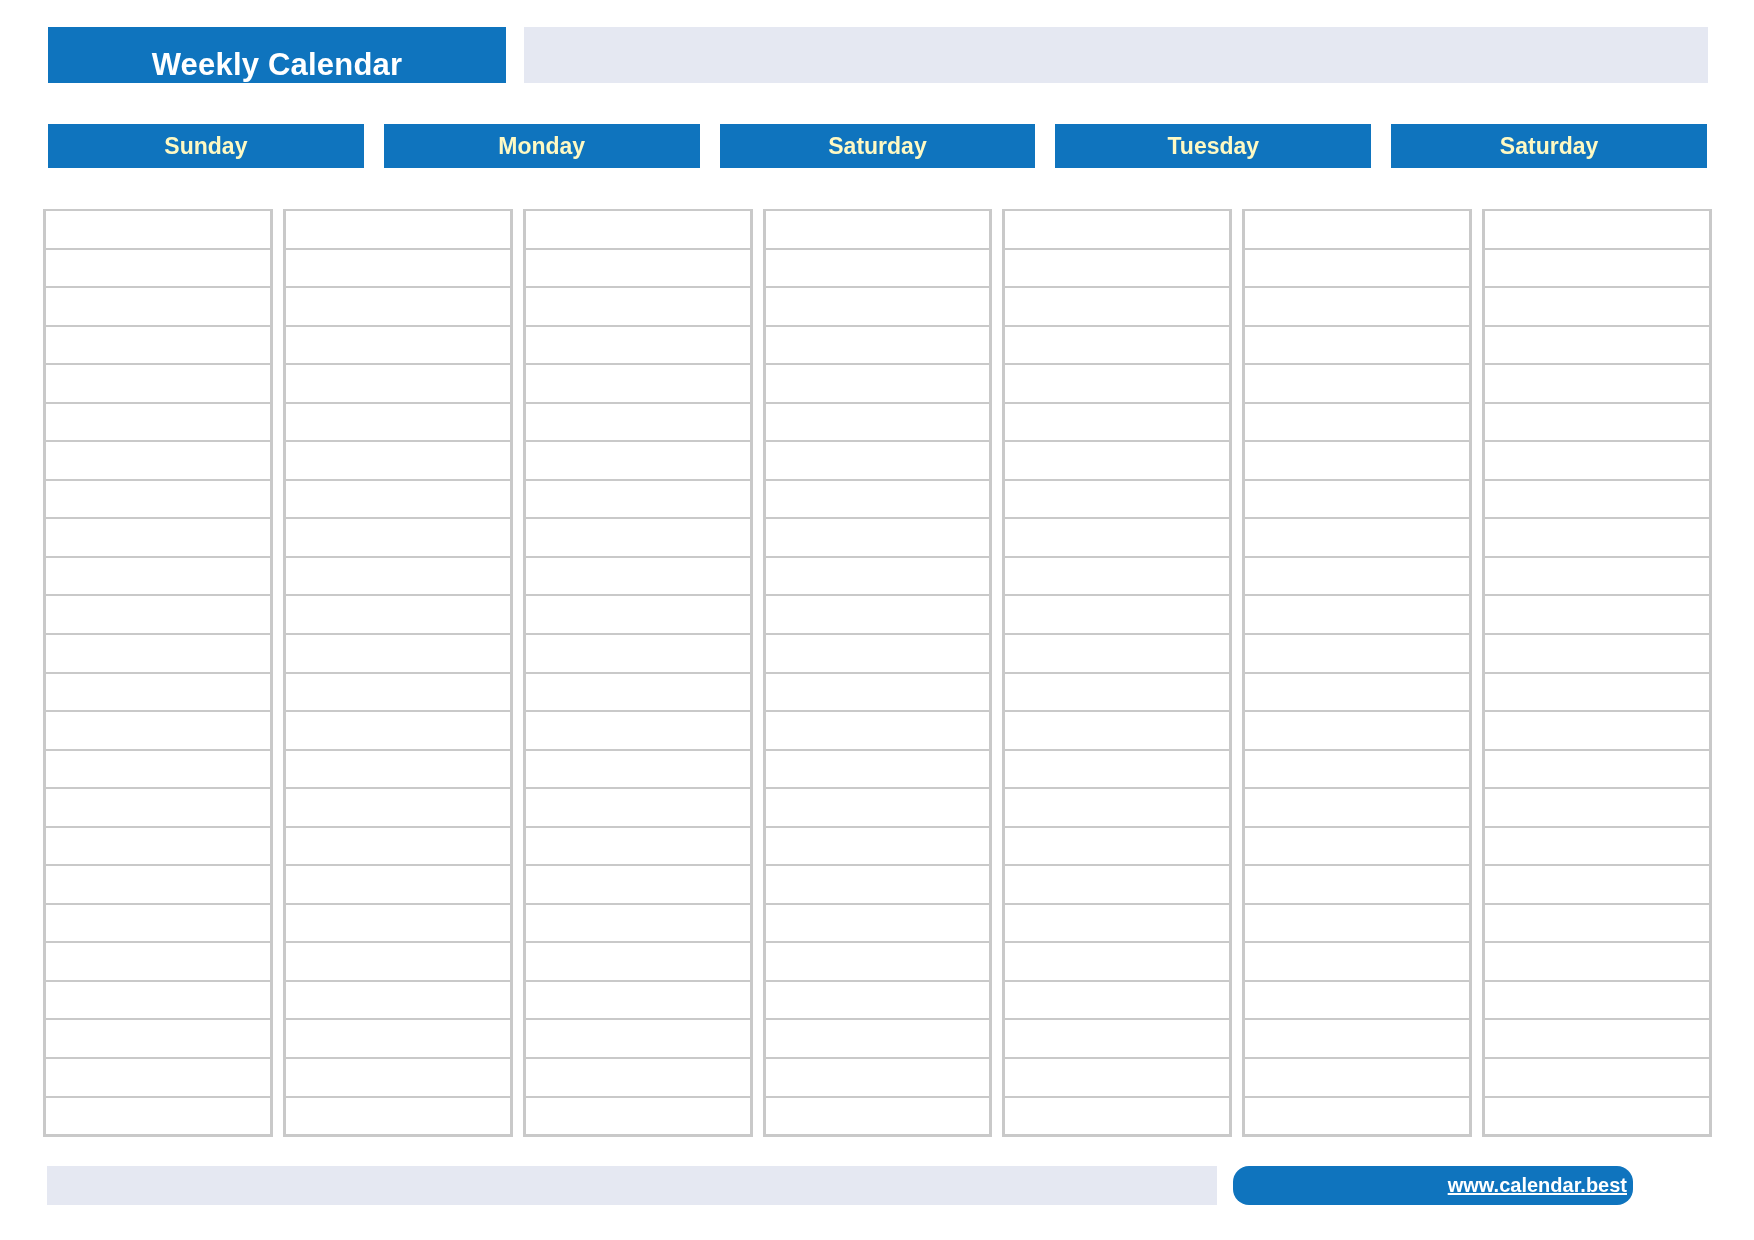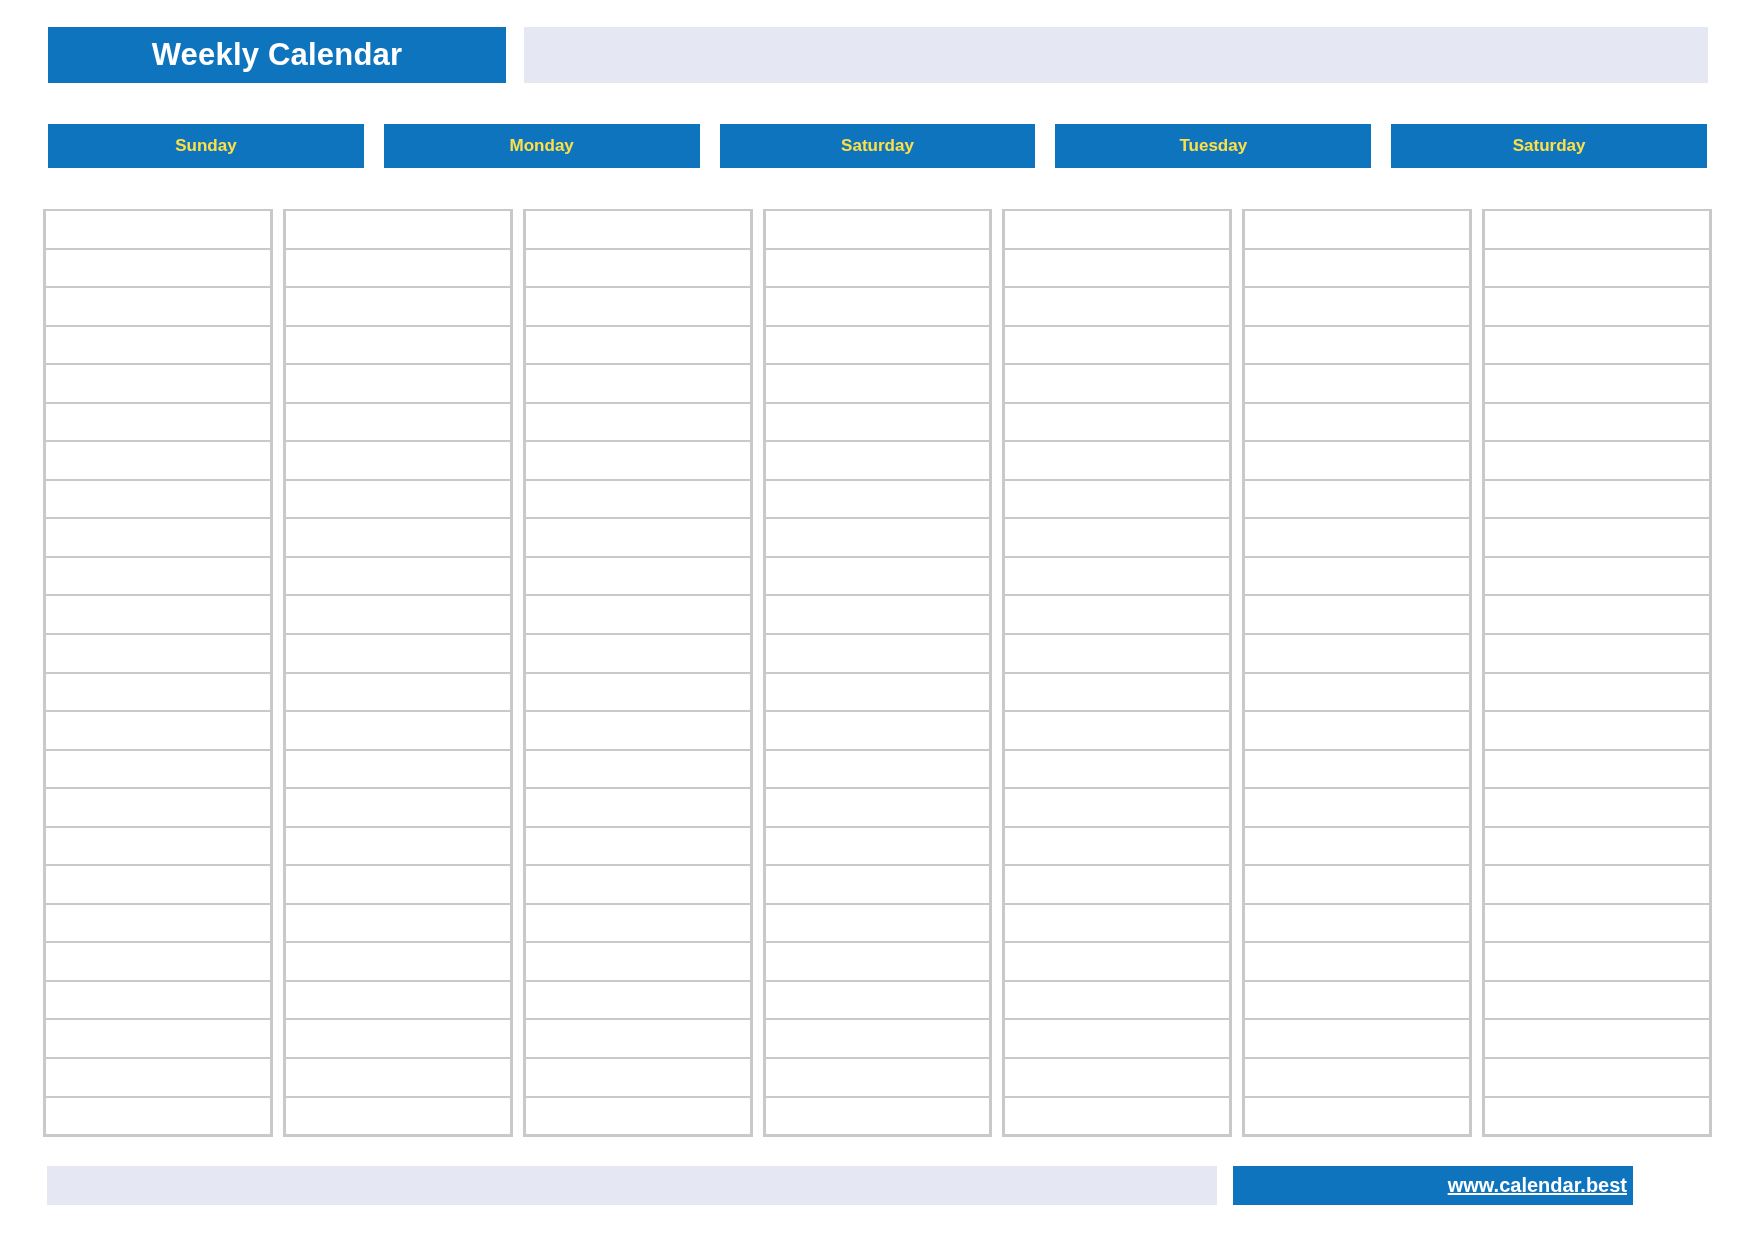--- a/index.html
+++ b/index.html
@@ -24,21 +24,21 @@
     height: 56px;
   }
   #title-bar {
     position: absolute;
     left: 48px;
     top: 0;
     width: 458px;
     height: 56px;
     background: var(--brand);
     display: flex;
-    align-items: center;
+    align-items: flex-end;
     justify-content: center;
     box-sizing: border-box;
   }
   #title-text {
     color: #ffffff;
     font-size: 31px;
     font-weight: bold;
     letter-spacing: 0.2px;
     white-space: nowrap;
   }
@@ -63,22 +63,22 @@
   }
   .day-header {
     flex: 1 1 0;
     background: var(--brand);
     display: flex;
     align-items: center;
     justify-content: center;
     box-sizing: border-box;
   }
   .day-header-label {
-    color: #fde047;
-    font-size: 17px;
+    color: #fef9c3;
+    font-size: 23px;
     font-weight: bold;
     white-space: nowrap;
   }
 
   
   #grid-row {
     position: absolute;
     left: 43px;
     top: 209px;
     width: 1669px;
@@ -118,20 +118,21 @@
     left: 1233px;
     top: 1166px;
     width: 400px;
     height: 39px;
     background: var(--brand);
     display: flex;
     align-items: center;
     justify-content: flex-end;
     box-sizing: border-box;
     padding-right: 6px;
+    border-radius: 16px;
   }
   #footer-link {
     color: #ffffff;
     font-size: 20px;
     font-weight: bold;
     text-decoration: underline;
     white-space: nowrap;
   }
 
   :root {

